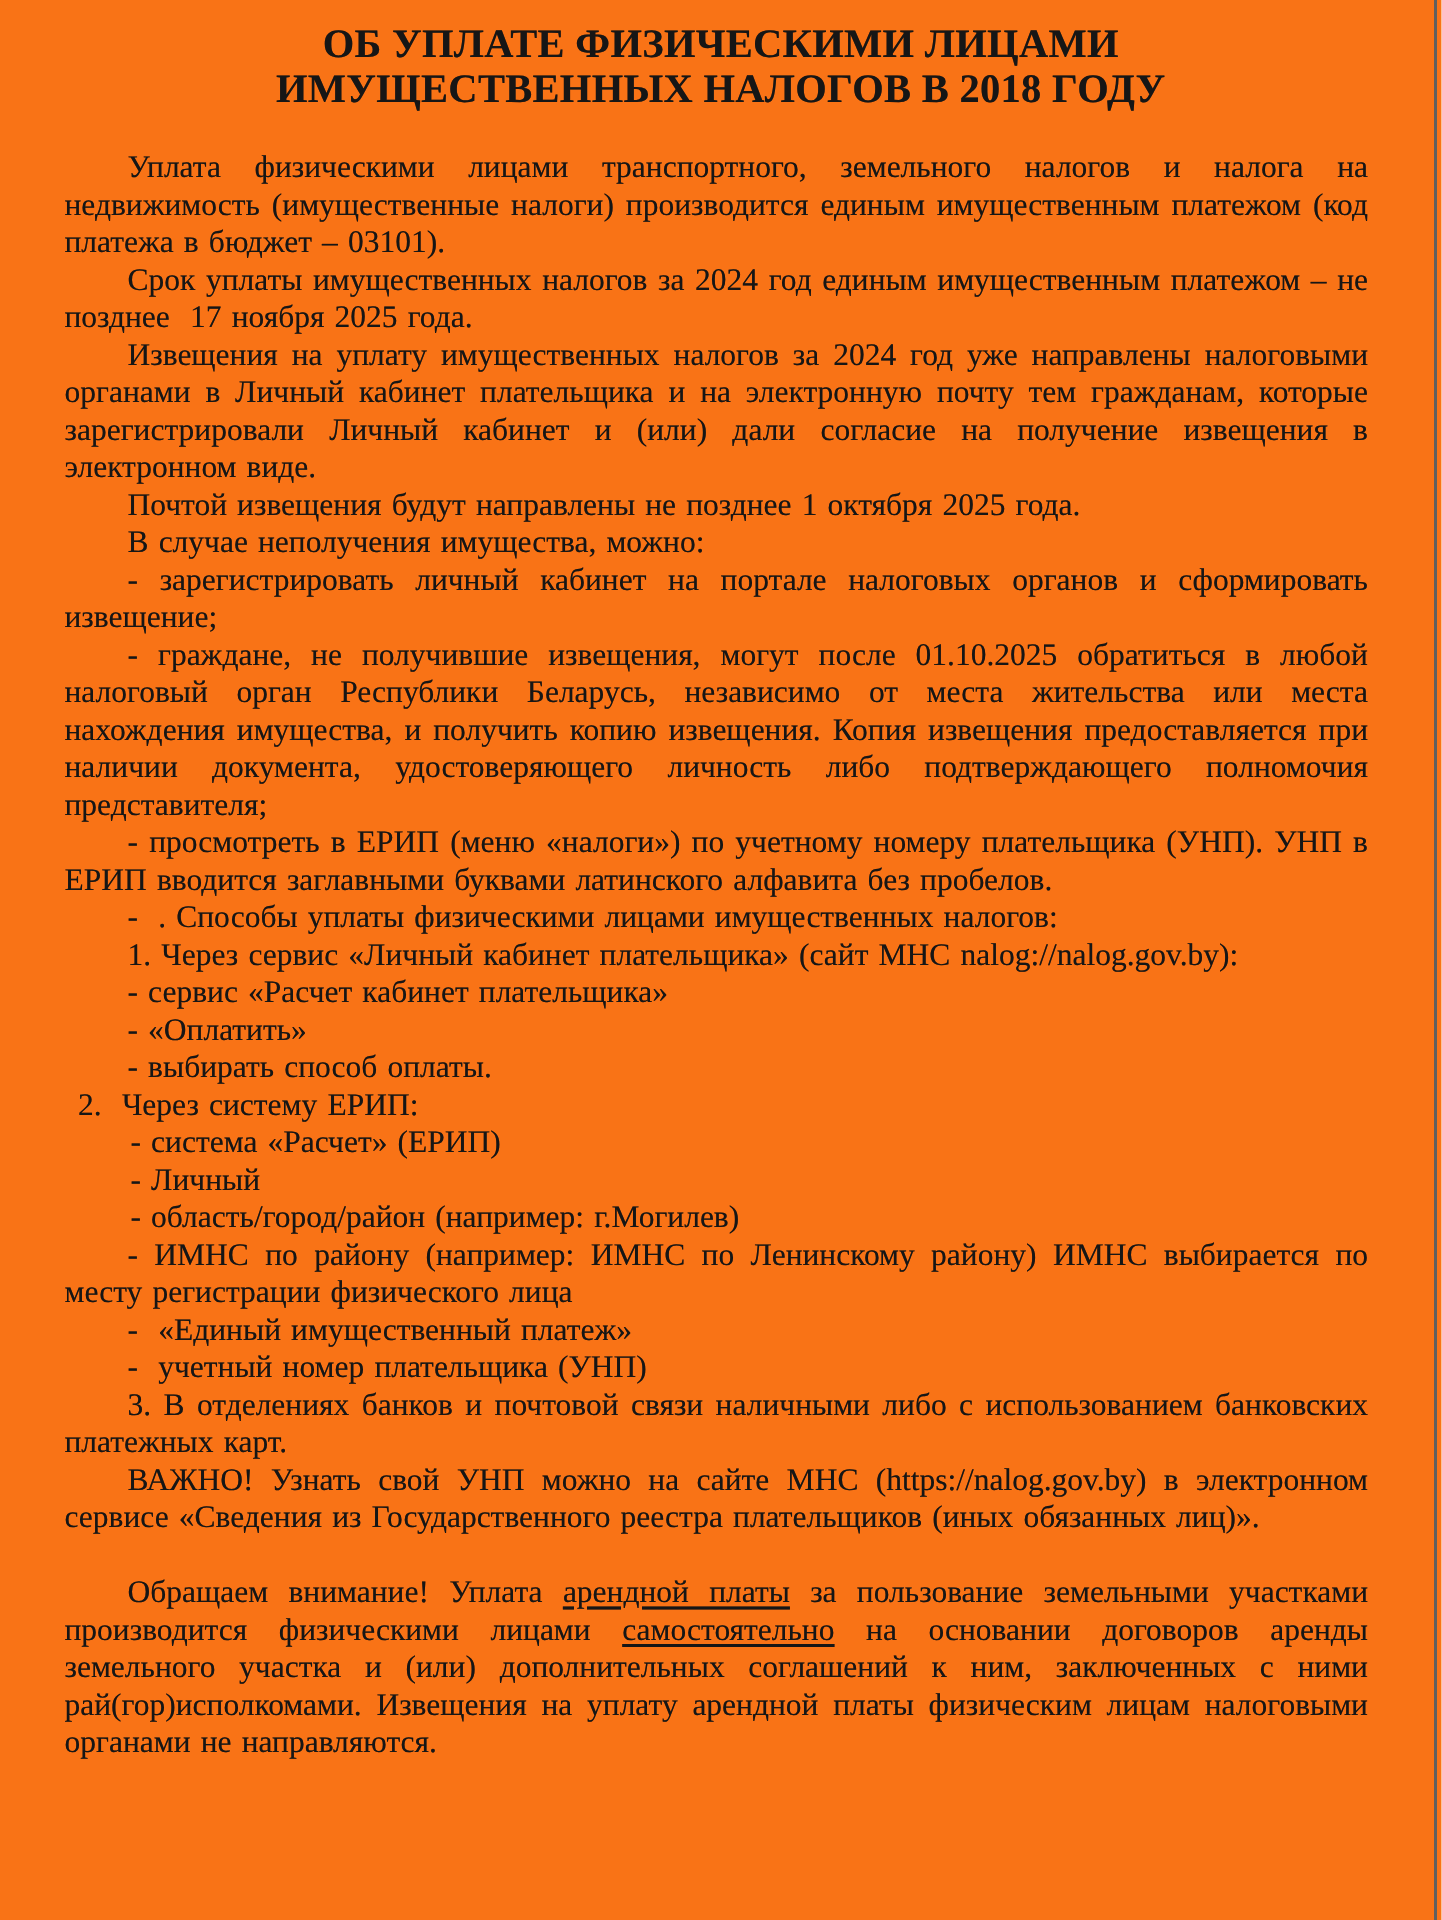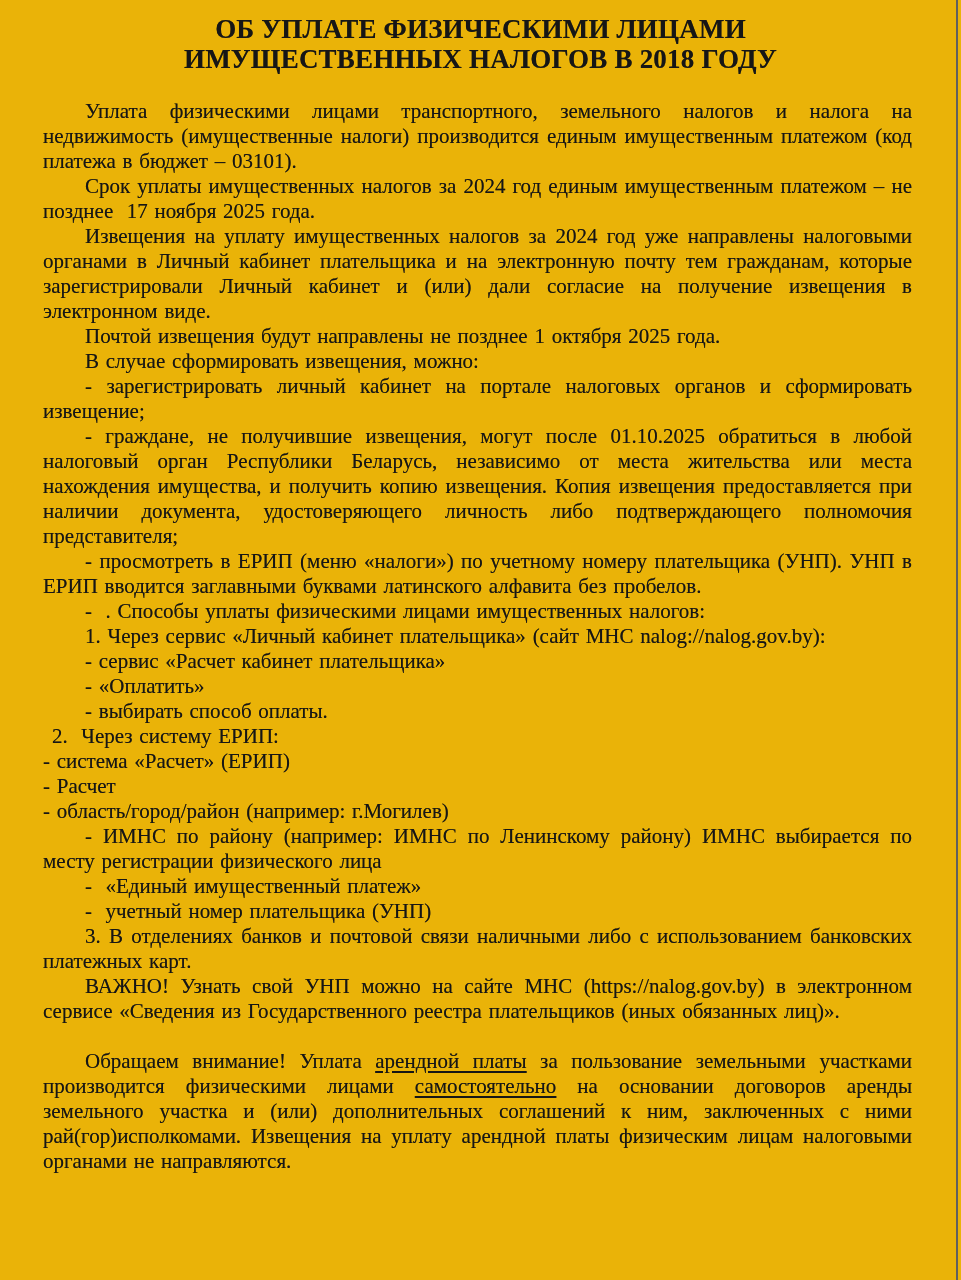--- a/index.html
+++ b/index.html
@@ -37,51 +37,51 @@
     font-size: 21px;
     line-height: 25px;
     word-spacing: 1.5px;
   }
   .doc-body p {
     margin: 0;
     text-align: justify;
   }
   p.ind    { text-indent: 42px; }
   p.ind-sm { text-indent: 9px;  }
-  p.flush  { text-indent: 0;    }
+  p.flush  { text-indent: 0; margin-left: 44px;    }
   p.spacer { height: 25px; text-indent: 0; }
   .b { font-weight: normal; }
   .u { text-decoration: underline; text-underline-offset: 3px; }
 </style>
 </head>
 <body>
 
-<div class="page" style="background: #eab308; color: rgb(22, 22, 22);">
+<div class="page" style="background: #f97316; color: rgb(22, 22, 22);">
   <div class="edge-line" style="background: rgb(96, 96, 96);"></div>
   <h1 class="title">
     <span>ОБ УПЛАТЕ ФИЗИЧЕСКИМИ ЛИЦАМИ</span><br>
     <span>ИМУЩЕСТВЕННЫХ НАЛОГОВ В 2018 ГОДУ</span>
   </h1>
   <div class="doc-body" id="doc-body">
       <p class="ind"><span class="">Уплата физическими лицами транспортного, земельного налогов и налога на недвижимость (имущественные налоги) производится единым имущественным платежом (код платежа в бюджет – </span><span class="b ">03101</span><span class="">).</span></p>
       <p class="ind"><span class="b ">Срок уплаты имущественных налогов за 2024 год единым имущественным платежом – не позднее &nbsp;17 ноября 2025 года.</span></p>
       <p class="ind"><span class="">Извещения на уплату имущественных налогов за 2024 год уже направлены налоговыми органами в Личный кабинет плательщика и на электронную почту тем гражданам, которые зарегистрировали Личный кабинет и (или) дали согласие на получение извещения в электронном виде.</span></p>
       <p class="ind"><span class="">Почтой извещения будут направлены не позднее 1 октября 2025 года.</span></p>
-      <p class="ind"><span class="b ">В случае сформировать извещения</span><span class="">, можно:</span></p>
+      <p class="ind"><span class="b ">В случае неполучения имущества</span><span class="">, можно:</span></p>
       <p class="ind"><span class="">- зарегистрировать личный кабинет на портале налоговых органов и сформировать извещение;</span></p>
       <p class="ind"><span class="">- граждане, не получившие извещения, могут после 01.10.2025 обратиться в любой налоговый орган Республики Беларусь, независимо от места жительства или места нахождения имущества, и получить копию извещения. Копия извещения предоставляется при наличии документа, удостоверяющего личность либо подтверждающего полномочия представителя;</span></p>
       <p class="ind"><span class="">- просмотреть в ЕРИП (меню «налоги») по учетному номеру плательщика (УНП). УНП в ЕРИП вводится заглавными буквами латинского алфавита без пробелов.</span></p>
       <p class="ind"><span class="">- &nbsp;</span><span class="b ">. Способы уплаты физическими лицами имущественных налогов:</span></p>
       <p class="ind"><span class="b ">1. Через сервис «Личный кабинет плательщика»</span><span class=""> (сайт МНС nalog://nalog.gov.by):</span></p>
       <p class="ind"><span class="">- сервис «Расчет кабинет плательщика»</span></p>
       <p class="ind"><span class="">- «Оплатить»</span></p>
       <p class="ind"><span class="">- выбирать способ оплаты.</span></p>
       <p class="ind-sm"><span class="b ">2. &nbsp;Через систему ЕРИП:</span></p>
       <p class="flush"><span class="">- система «Расчет» (ЕРИП)</span></p>
-      <p class="flush"><span class="">- Расчет</span></p>
+      <p class="flush"><span class="">- Личный</span></p>
       <p class="flush"><span class="">- область/город/район (например: г.Могилев)</span></p>
       <p class="ind"><span class="">- ИМНС по району (например: ИМНС по Ленинскому району) ИМНС выбирается по месту регистрации физического лица</span></p>
       <p class="ind"><span class="">- &nbsp;«Единый имущественный платеж»</span></p>
       <p class="ind"><span class="">- &nbsp;учетный номер плательщика (УНП)</span></p>
       <p class="ind"><span class="b ">3. В отделениях банков и почтовой связи</span><span class=""> наличными либо с использованием банковских платежных карт.</span></p>
       <p class="ind"><span class="b ">ВАЖНО!</span><span class=""> Узнать свой УНП можно на сайте МНС (https://nalog.gov.by) в электронном сервисе «Сведения из Государственного реестра плательщиков (иных обязанных лиц)».</span></p>
       <p class="spacer"></p>
       <p class="ind"><span class="b ">Обращаем внимание!</span><span class=""> Уплата </span><span class="u">арендной платы</span><span class=""> за пользование земельными участками производится физическими лицами </span><span class="b u">самостоятельно</span><span class=""> на основании договоров аренды земельного участка и (или) дополнительных соглашений к ним, заключенных с ними рай(гор)исполкомами. Извещения на уплату арендной платы физическим лицам налоговыми органами </span><span class="b ">не направляются</span><span class="">.</span></p>
     </div>
 </div>

